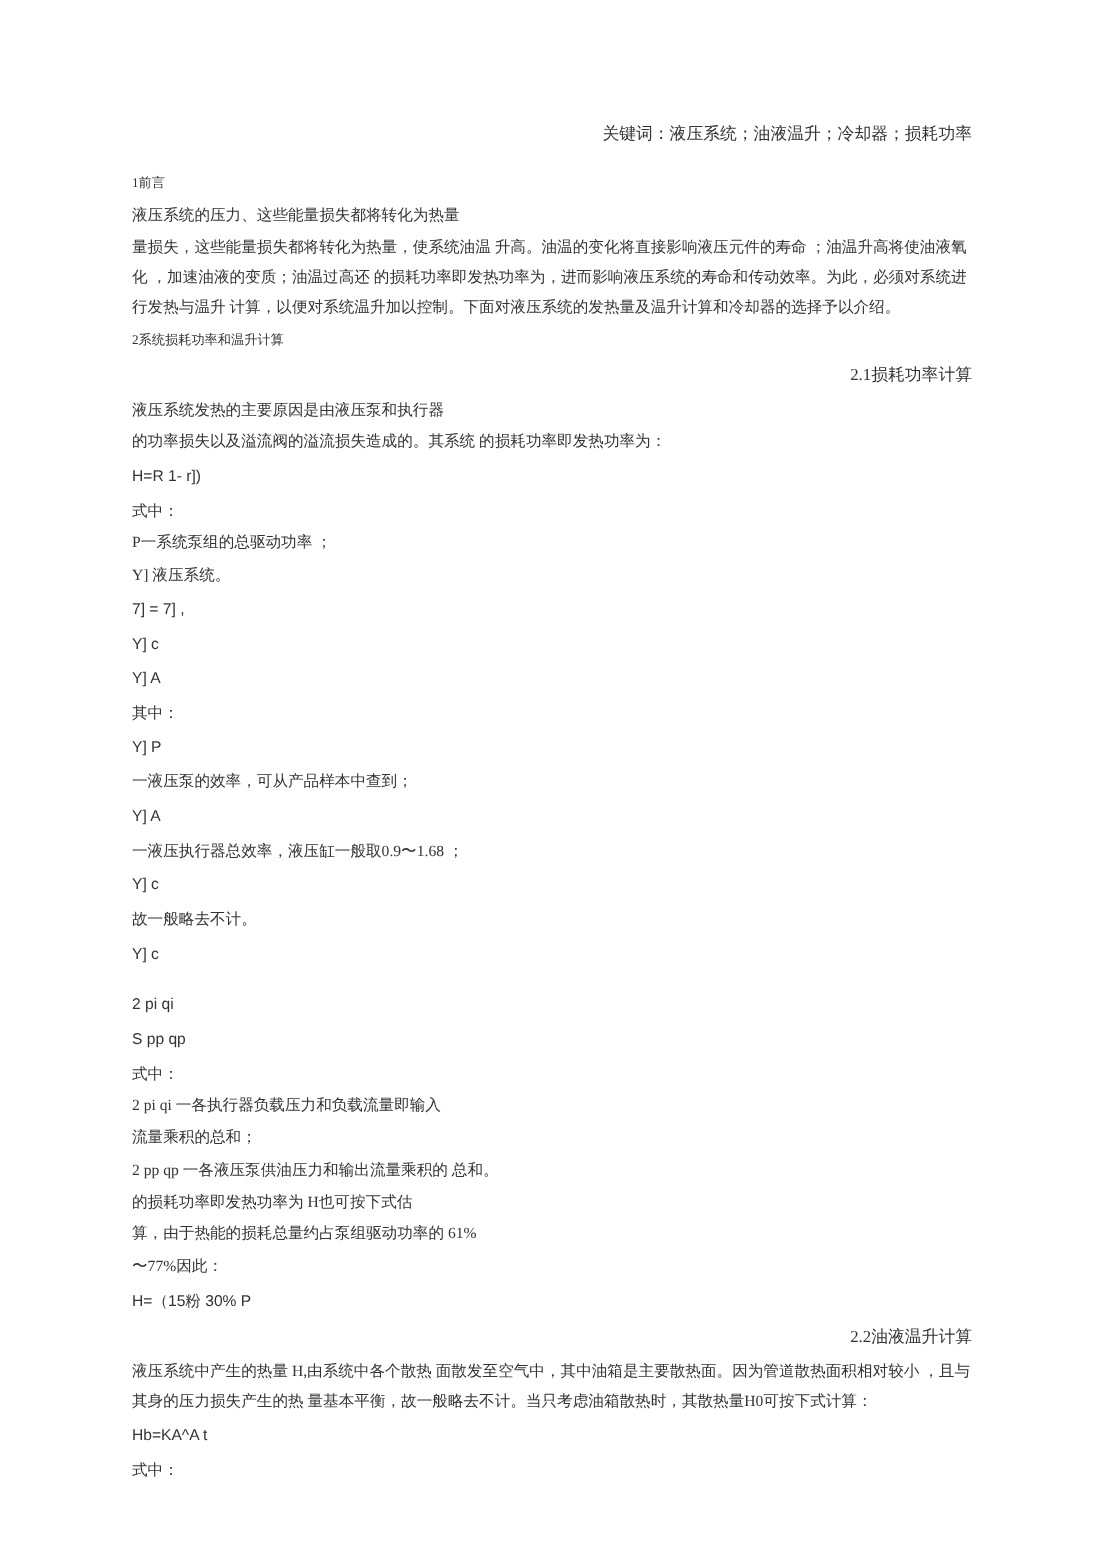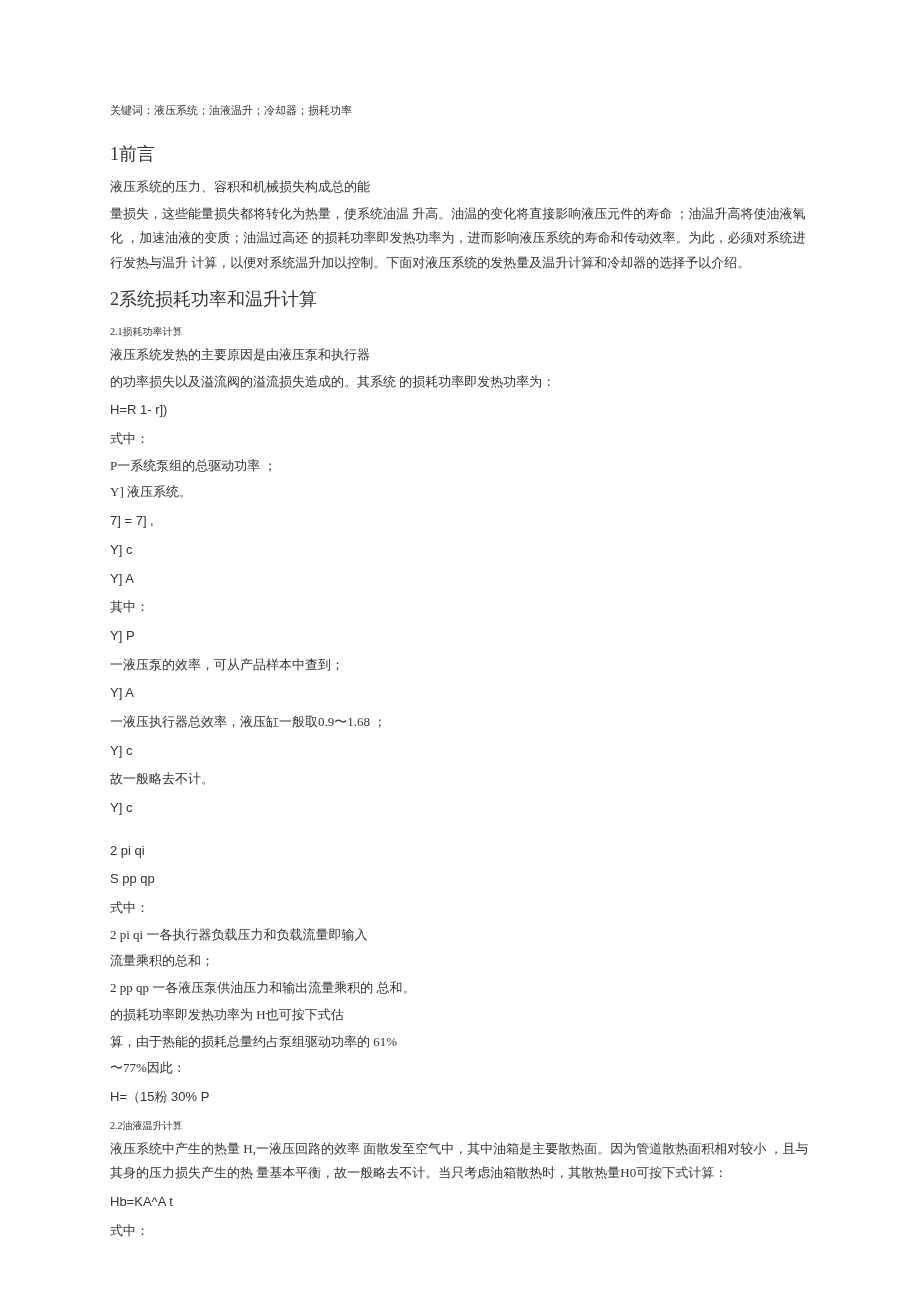--- a/index.html
+++ b/index.html
@@ -7,46 +7,48 @@
     font-size: 13px;
     line-height: 1.9;
     color: #333;
     background: #fff;
     margin: 0;
     padding: 100px 110px 60px 110px;
     width: 920px;
     box-sizing: border-box;
   }
   .keywords {
-    font-size: 11px;
+    font-size: 14px;
     margin-bottom: 16px;
+    text-align: right;
   }
   .h1 {
-    font-size: 18px;
+    font-size: 11px;
     margin: 6px 0 4px 0;
   }
   .h2 {
-    font-size: 10px;
+    font-size: 14px;
     margin: 6px 0 2px 0;
+    text-align: right;
   }
   .para {
     margin: 2px 0;
   }
   .formula {
     font-family: Liberation Sans, sans-serif;
     margin: 4px 0;
   }
 </style>
 </head>
 <body>
 
 <div class="keywords">关键词：液压系统；油液温升；冷却器；损耗功率</div>
 
 <div class="h1">1前言</div>
-<div class="para">液压系统的压力、容积和机械损失构成总的能</div>
+<div class="para">液压系统的压力、这些能量损失都将转化为热量</div>
 <div class="para">量损失，这些能量损失都将转化为热量，使系统油温 升高。油温的变化将直接影响液压元件的寿命 ；油温升高将使油液氧化 ，加速油液的变质；油温过高还 的损耗功率即发热功率为，进而影响液压系统的寿命和传动效率。为此，必须对系统进行发热与温升 计算，以便对系统温升加以控制。下面对液压系统的发热量及温升计算和冷却器的选择予以介绍。</div>
 
 <div class="h1">2系统损耗功率和温升计算</div>
 
 <div class="h2">2.1损耗功率计算</div>
 <div class="para">液压系统发热的主要原因是由液压泵和执行器</div>
 <div class="para">的功率损失以及溢流阀的溢流损失造成的。其系统 的损耗功率即发热功率为：</div>
 <div class="formula">H=R 1- r])</div>
 <div class="para">式中：</div>
 <div class="para">P一系统泵组的总驱动功率    ；</div>
@@ -68,15 +70,15 @@
 <div class="para">式中：</div>
 <div class="para">2 pi qi 一各执行器负载压力和负载流量即输入</div>
 <div class="para">流量乘积的总和；</div>
 <div class="para">2 pp qp 一各液压泵供油压力和输出流量乘积的 总和。</div>
 <div class="para">的损耗功率即发热功率为    H也可按下式估</div>
 <div class="para">算，由于热能的损耗总量约占泵组驱动功率的         61%</div>
 <div class="para">〜77%因此：</div>
 <div class="formula">H=（15粉  30% P</div>
 
 <div class="h2">2.2油液温升计算</div>
-<div class="para">液压系统中产生的热量 H,一液压回路的效率 面散发至空气中，其中油箱是主要散热面。因为管道散热面积相对较小 ，且与其身的压力损失产生的热 量基本平衡，故一般略去不计。当只考虑油箱散热时，其散热量H0可按下式计算：</div>
+<div class="para">液压系统中产生的热量 H,由系统中各个散热 面散发至空气中，其中油箱是主要散热面。因为管道散热面积相对较小 ，且与其身的压力损失产生的热 量基本平衡，故一般略去不计。当只考虑油箱散热时，其散热量H0可按下式计算：</div>
 <div class="formula">Hb=KA^A t</div>
 <div class="para">式中：</div>
 
 </body></html>

